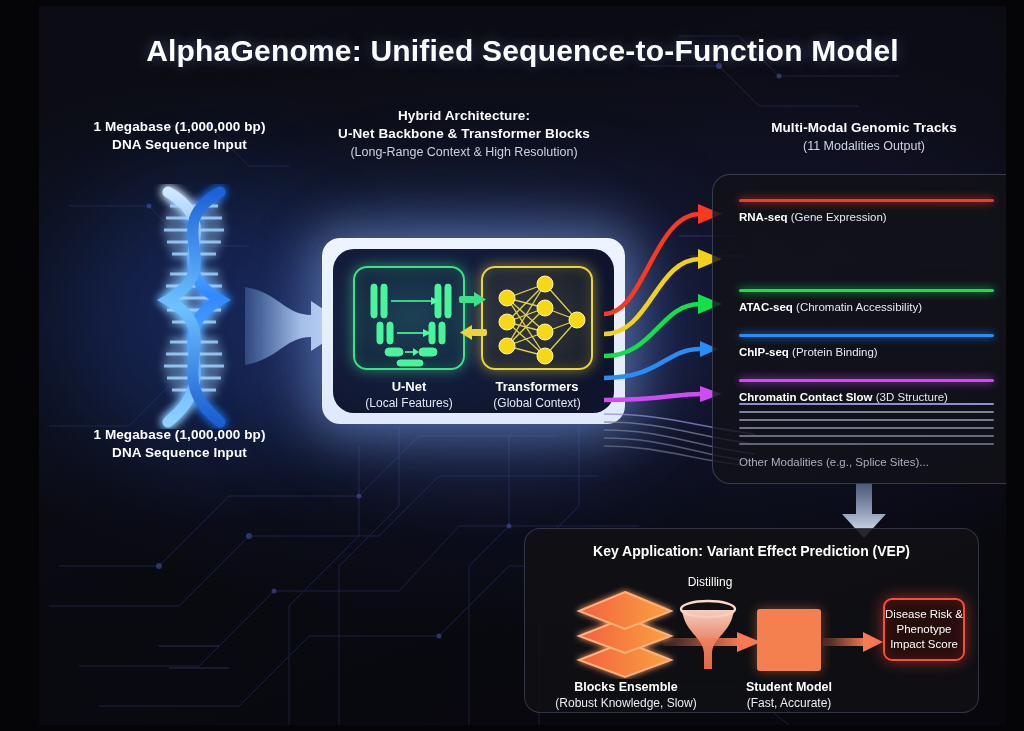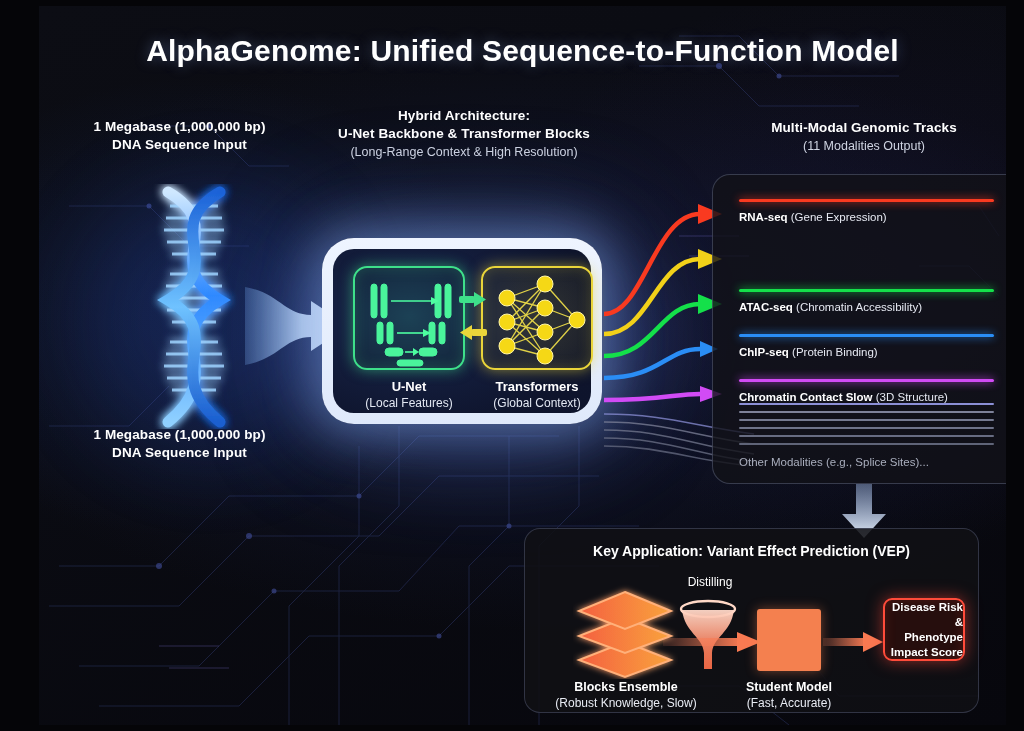--- a/index.html
+++ b/index.html
@@ -55,22 +55,22 @@
 
   
   #dna { position:absolute; left: 95px; top: 178px; width: 120px; height: 245px; }
 
   
   #input-arrow { position:absolute; left: 206px; top: 275px; width: 110px; height: 90px; }
 
   
   #model-box {
     position: absolute; left: 283px; top: 232px;
-    width: 280px; height: 186px;
-    border-radius: 32px;
+    width: 303px; height: 186px;
+    border-radius: 18px;
     background: linear-gradient(180deg,#eef4ff 0%, #dfe9fb 100%);
     box-shadow: 0 0 48px 10px rgba(150,190,255,.40), 0 0 110px 24px rgba(90,130,230,.22);
     padding: 11px;
   }
   #model-inner {
     width: 100%; height: 100%;
     border-radius: 21px;
     background:
       radial-gradient(120% 120% at 30% 40%, rgba(26,40,80,.95) 0%, rgba(14,20,44,.98) 60%),
       #121a33;
@@ -148,21 +148,21 @@
   #vep-arrow1 { position:absolute; left: 138px; top: 100px; width: 100px; height: 26px; }
   #vep-arrow2 { position:absolute; left: 298px; top: 100px; width: 62px; height: 26px; }
   #score-box {
     position:absolute; left: 358px; top: 69px; width: 82px; height: 63px;
     border:2px solid #ff4b3a; border-radius:9px;
     background: rgba(45,14,12,.78);
     box-shadow: 0 0 16px rgba(255,70,55,.55), inset 0 0 12px rgba(255,70,55,.18);
     display:flex; align-items:center; justify-content:center;
   }
   #score-text {
-    color:#ffffff; font-size:11.5px; font-weight:bold; line-height:15px; text-align:right;
+    color:#ffffff; font-size:11.5px; font-weight:normal; line-height:15px; text-align:center;
   }
   .vcap { position:absolute; text-align:center; color:#ffffff; }
   .vcap .v1 { font-size: 12.5px; font-weight:bold; line-height:16px;}
   .vcap .v2 { font-size: 12px; font-weight:normal; color:#e8ebf3; line-height:16px;}
   #teacher-cap { left: 10px;  top: 150px; width: 182px; }
   #student-cap { left: 196px; top: 150px; width: 136px; }
 </style>
 </head>
 <body>
 

